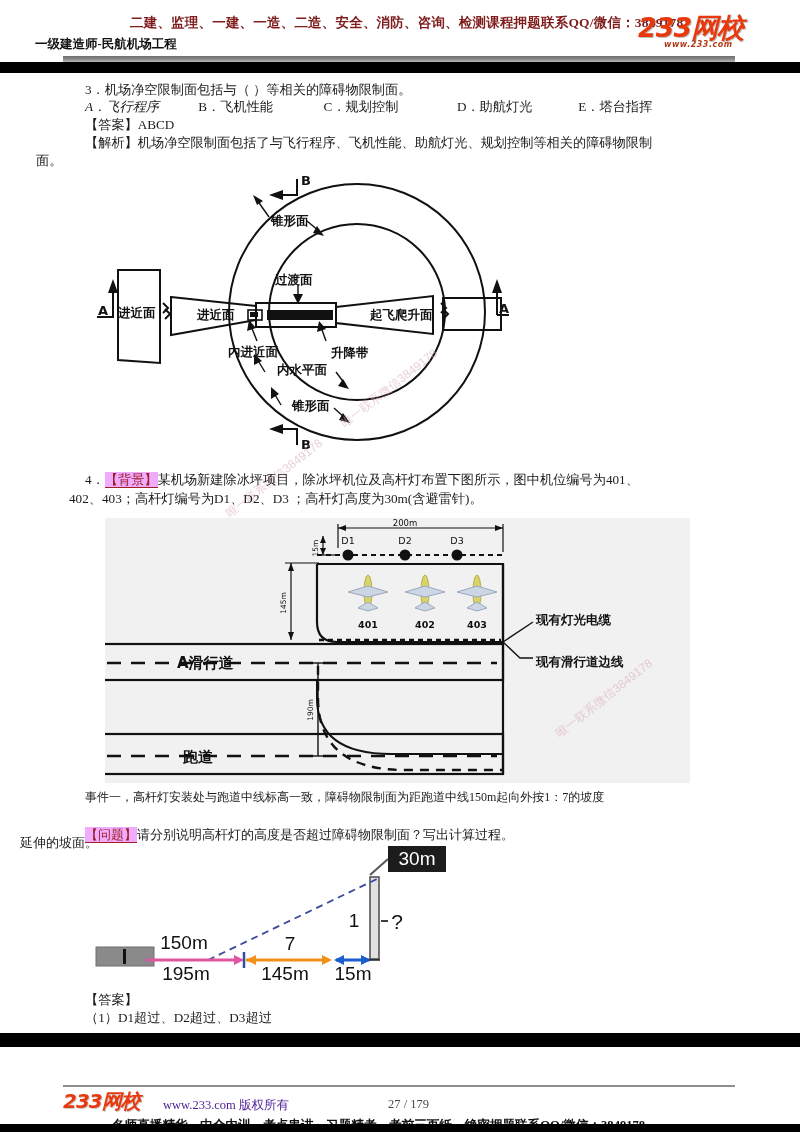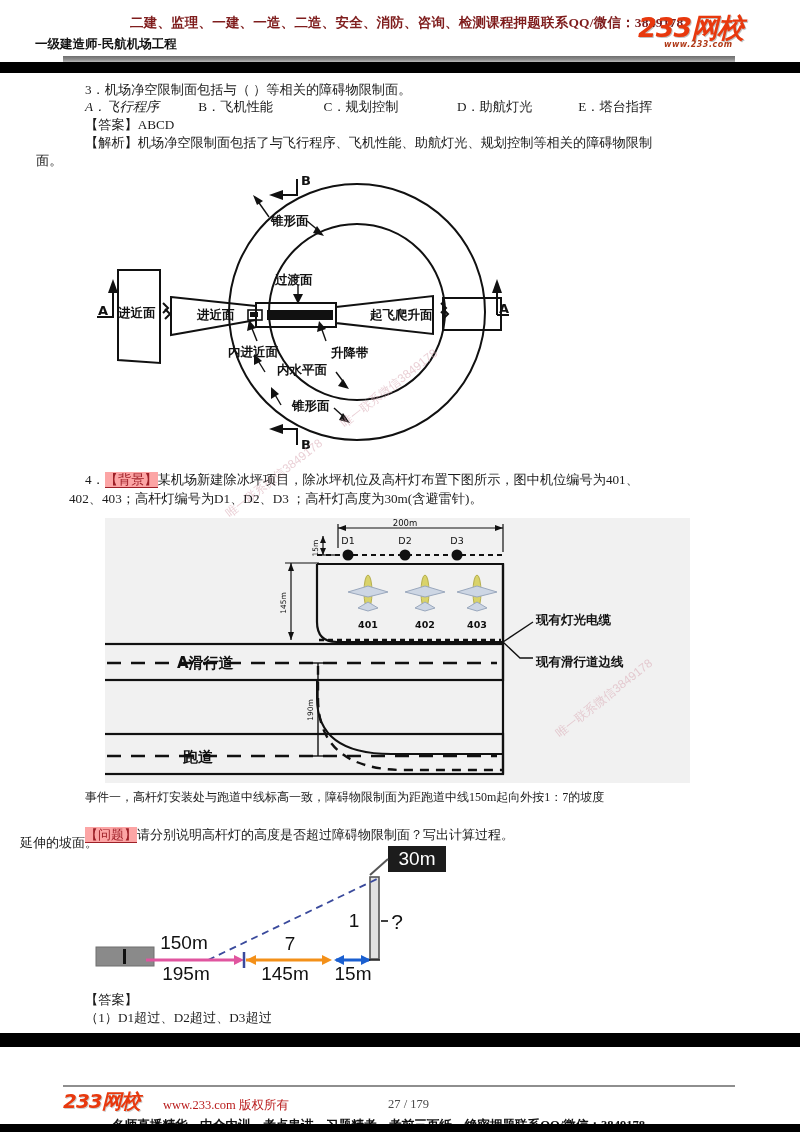--- a/index.html
+++ b/index.html
@@ -38,21 +38,21 @@
     font-size:8px;font-weight:bold;font-style:italic;color:#b03a18;
     margin-top:-1px;margin-left:26px;letter-spacing:.5px;
   }
   .grey-rule{position:absolute;left:63px;top:56px;width:672px;height:6px;
     background:linear-gradient(180deg,#6e6e6e 0%,#8c8c8c 55%,#b9b9b9 100%);}
   .black-band{position:absolute;left:0;top:62px;width:800px;height:11px;background:#000;}
 
   
   .txt{position:absolute;font-size:13.2px;line-height:19px;color:#1b1b1b;white-space:nowrap;}
   .tag-red-ul{color:#9d1f27;border-bottom:1px solid #9d1f27;padding-bottom:0px;}
-  .hl{background:#fca5a5;}
+  .hl{background:#f0abfc;}
 
   
   .diag1{position:absolute;left:85px;top:167px;width:540px;height:288px;}
   .diag1 svg{display:block;}
 
   
   .diag2{position:absolute;left:105px;top:518px;width:585px;height:265px;}
   .diag2 svg{display:block;}
 
   
@@ -68,21 +68,21 @@
 
   
   .f-band-top{position:absolute;left:0;top:1033px;width:800px;height:14px;background:#000;}
   .f-rule{position:absolute;left:63px;top:1085px;width:672px;height:2px;background:#8e8e8e;}
   .f-logo{position:absolute;left:63px;top:1091px;width:95px;}
   .f-logo .fl-main{
     font-family:"DejaVu Sans","Liberation Sans",sans-serif;
     font-size:20px;font-weight:bold;font-style:italic;color:#e8380d;
     line-height:1;letter-spacing:-1px;text-shadow:1px 1px 0 rgba(0,0,0,.2);
   }
-  .f-copy{position:absolute;left:163px;top:1097px;font-size:12.5px;color:#b91c1c;white-space:nowrap;}
+  .f-copy{position:absolute;left:163px;top:1097px;font-size:12.5px;color:#4c1d95;white-space:nowrap;}
   .f-page{position:absolute;left:388px;top:1097px;font-size:12.5px;color:#4a4a4a;white-space:nowrap;}
   .f-promo{position:absolute;left:112px;top:1117px;font-size:12.6px;font-weight:bold;
            color:#111;white-space:nowrap;}
   .f-band-bot{position:absolute;left:0;top:1124px;width:800px;height:8px;background:#000;}
 </style>
 </head>
 <body>
 
 <div class="page">
 

